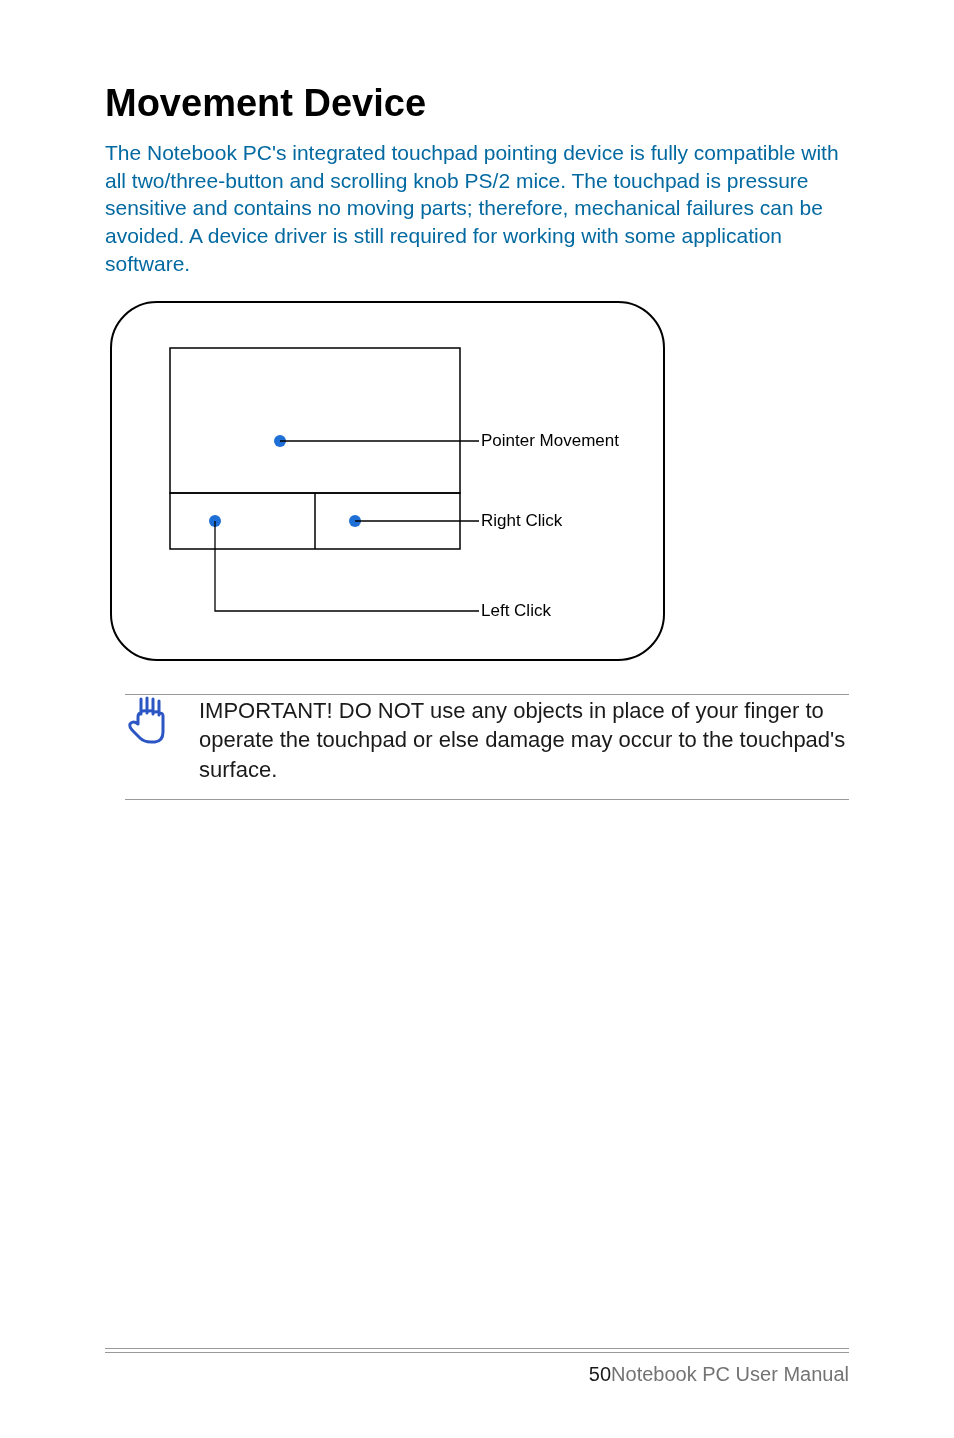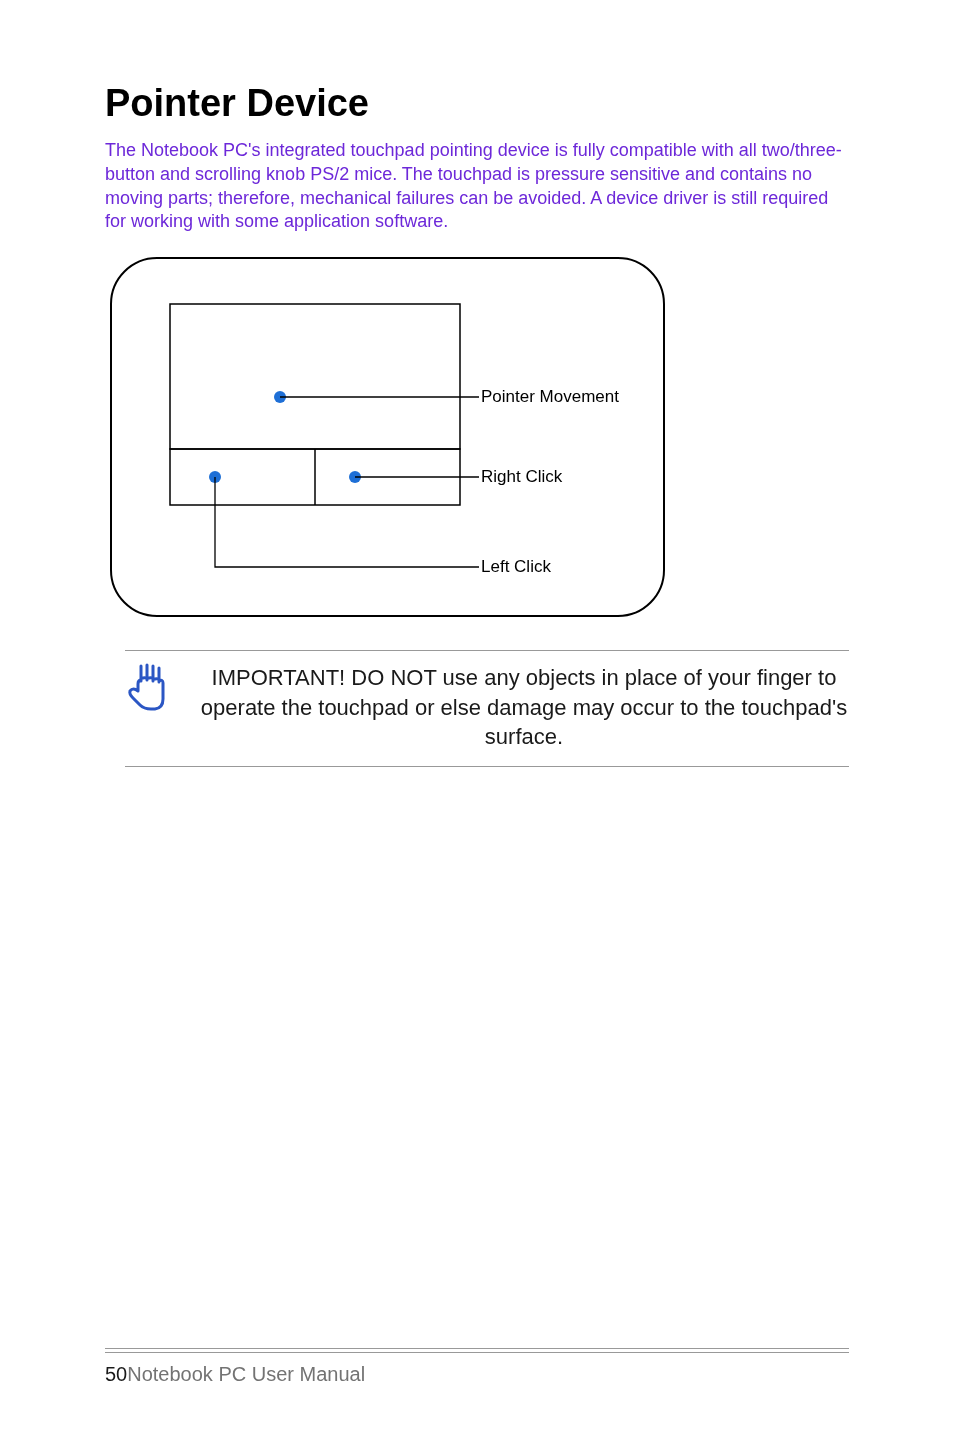--- a/index.html
+++ b/index.html
@@ -20,41 +20,40 @@
       height: 100%;
       position: relative;
     }
     .heading {
       font-size: 38px;
       font-weight: bold;
       margin-bottom: 14px;
       color: #000;
     }
     .body-text {
-      font-size: 18px;
+      font-size: 21px;
       line-height: 1.32;
-      color: #6d28d9;
+      color: #0369a1;
     }
     .diagram-container {
       position: relative;
       margin-top: 18px;
       margin-left: 0;
     }
     .diagram-svg {
       display: block;
     }
     .callout-note {
       display: flex;
       align-items: flex-start;
       margin-top: 28px;
       margin-left: 20px;
       border-top: 1px solid #999;
       border-bottom: 1px solid #999;
-      padding: 12px 0 14px 0;
-      text-align: center;
+      padding: 1px 0 14px 0;
     }
     .callout-icon {
       width: 48px;
       flex-shrink: 0;
       margin-right: 26px;
       margin-top: -2px;
     }
     .callout-text {
       font-size: 22px;
       line-height: 1.35;
@@ -69,40 +68,40 @@
     .footer-line {
       border-top: 1px solid #999;
       margin-bottom: 3px;
     }
     .footer-line2 {
       border-top: 1px solid #999;
       margin-bottom: 10px;
     }
     .footer-content {
       display: flex;
-      justify-content: flex-start;
+      justify-content: flex-end;
       font-size: 20px;
     }
     .page-num {
       color: #1a1a1a;
     }
     .footer-title {
       color: #737373;
     }
     .label-text {
       font-family: "Segoe UI", Arial, sans-serif;
       font-size: 17px;
       fill: #000;
     }
   </style>
 </head>
 <body>
 
 <div class="page">
-  <h1 class="heading">Pointer Device</h1>
+  <h1 class="heading">Movement Device</h1>
   <p class="body-text">The Notebook PC's integrated touchpad pointing device is fully compatible with all two/three-button and scrolling knob PS/2 mice. The touchpad is pressure sensitive and contains no moving parts; therefore, mechanical failures can be avoided. A device driver is still required for working with some application software.</p>
 
   <div class="diagram-container">
     <svg class="diagram-svg" width="565" height="370" viewBox="0 0 565 370">
 
       <rect x="6" y="6" width="553" height="358" rx="46" ry="46" fill="none" stroke="#000" stroke-width="2"></rect>
 
       <rect x="65" y="52" width="290" height="145" fill="none" stroke="#000" stroke-width="1.5"></rect>
 
       <rect x="65" y="197" width="290" height="56" fill="none" stroke="#000" stroke-width="1.5"></rect>

